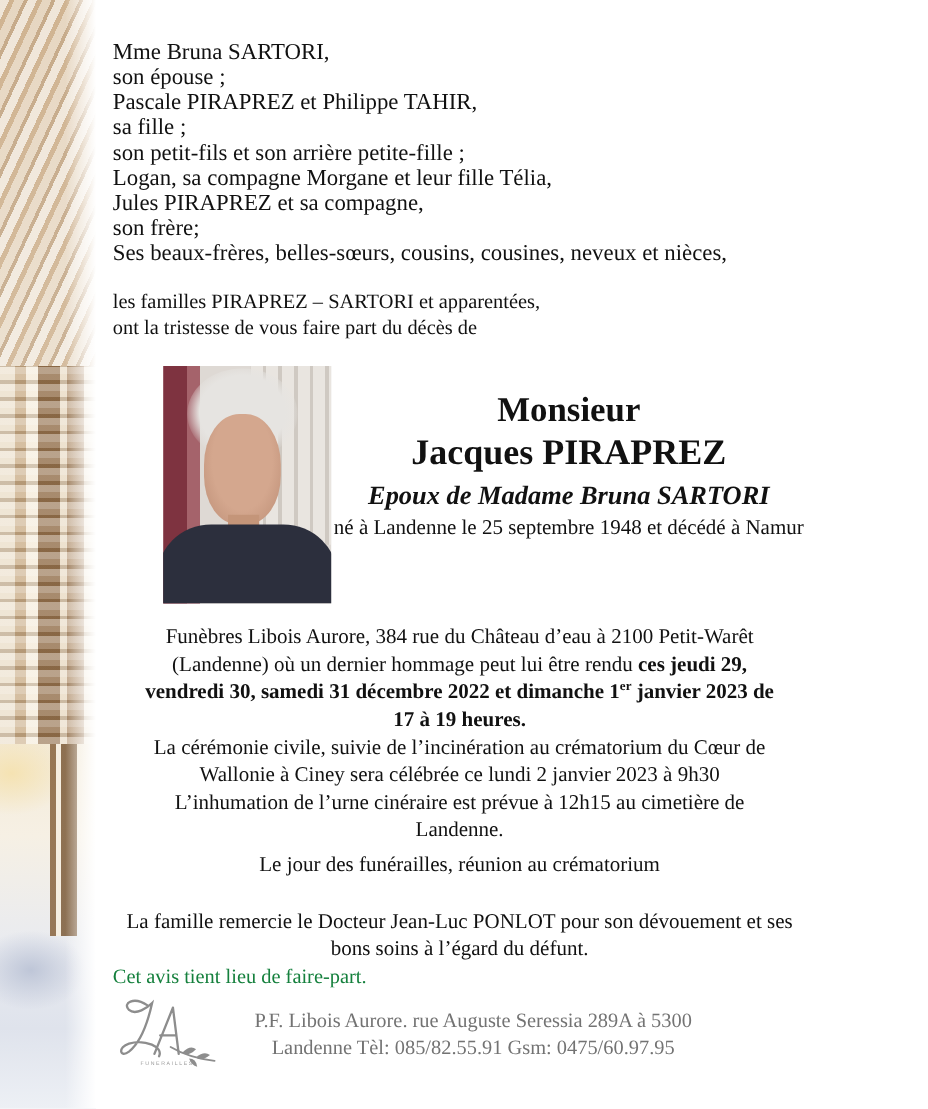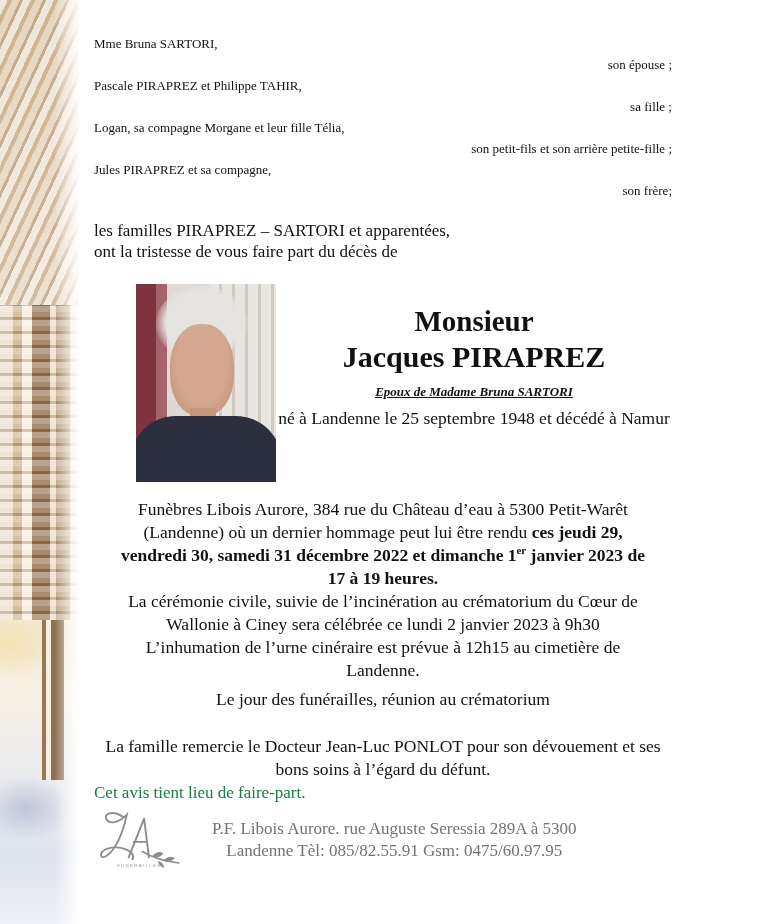--- a/index.html
+++ b/index.html
@@ -59,23 +59,23 @@
     background-size:100% 160px,100% 100%,100% 100%,100% 100%;
   }
   .strip-fade{
     position:absolute;inset:0;
     background:linear-gradient(to right, rgba(255,255,255,0) 68%, #ffffff 100%);
   }
 
   
   .content{position:absolute;left:94px;top:0;width:578px;}
 
-  .family-list{padding-top:33px;font-size:13px;line-height:21px;}
+  .family-list{padding-top:33px;font-size:19px;line-height:21px;}
   .fam{white-space:nowrap;}
-  .fam.right{text-align:right;}
+  .fam.right{text-align:left;}
 
   .intro{margin-top:19px;font-size:17px;line-height:21px;}
 
   .photo-row{margin-top:22px;height:198px;display:flex;padding-left:42px;}
   .photo{
     position:relative;width:140px;height:198px;flex:0 0 140px;
     background:linear-gradient(90deg,#7e3340 0 14%, #a5636b 14% 22%, #ded9d4 22% 100%);
     overflow:hidden;
   }
   .photo-radiator{position:absolute;left:52%;right:0;top:0;height:75%;
@@ -85,21 +85,21 @@
   .photo-face{position:absolute;top:40px;left:34px;width:64px;height:92px;
     border-radius:46% 46% 44% 44%;
     background:radial-gradient(ellipse at 50% 42%, #d4a78e 0 55%, #bb8c74 100%);}
   .photo-neck{position:absolute;top:124px;left:54px;width:26px;height:24px;background:#c49579;}
   .photo-shirt{position:absolute;bottom:0;left:-6px;right:-6px;height:66px;
     background:#2c2f3d;border-radius:46px 46px 0 0;}
 
   .name-block{flex:1;text-align:center;padding-top:20px;}
   .deceased-title{font-size:29px;font-weight:bold;line-height:34px;}
   .deceased-name{font-size:30px;font-weight:bold;line-height:38px;}
-  .spouse-line{font-size:13px;font-weight:bold;font-style:italic;line-height:24px;margin-top:4px;text-decoration:underline;}
+  .spouse-line{font-size:22px;font-weight:bold;font-style:italic;line-height:24px;margin-top:4px;}
   .dates{font-size:17.5px;line-height:22px;}
   .dates.first{margin-top:3px;}
 
   .para{margin:0;text-align:center;font-size:17.5px;line-height:23px;}
   .para .pl{display:block;white-space:nowrap;}
   .para.visitation{margin-top:16px;}
   .para.ceremony{}
   .para.reunion{margin-top:6px;}
   .para.thanks{margin-top:24px;}
   .para b{font-weight:bold;}
@@ -123,24 +123,25 @@
     <div class="strip-fade"></div>
   </div>
 
   <div class="content">
 
     <div class="family-list">
       <div class="fam left">Mme Bruna SARTORI,</div>
       <div class="fam right">son épouse ;</div>
       <div class="fam left">Pascale PIRAPREZ et Philippe TAHIR,</div>
       <div class="fam right">sa fille ;</div>
+      <div class="fam right">son petit-fils et son arrière petite-fille ;</div>
       <div class="fam left">Logan, sa compagne Morgane et leur fille Télia,</div>
-      <div class="fam right">son petit-fils et son arrière petite-fille ;</div>
       <div class="fam left">Jules PIRAPREZ et sa compagne,</div>
       <div class="fam right">son frère;</div>
+      <div class="fam left">Ses beaux-frères, belles-sœurs, cousins, cousines, neveux et nièces,</div>
     </div>
 
     <div class="intro">
       <div>les familles PIRAPREZ – SARTORI et apparentées,</div>
       <div>ont la tristesse de vous faire part du décès de</div>
     </div>
 
     <div class="photo-row">
       <div class="photo">
         <div class="photo-radiator"></div>
@@ -151,21 +152,21 @@
       </div>
       <div class="name-block">
         <div class="deceased-title">Monsieur</div>
         <div class="deceased-name">Jacques PIRAPREZ</div>
         <div class="spouse-line">Epoux de Madame Bruna SARTORI</div>
         <div class="dates first">né à Landenne le 25 septembre 1948 et décédé à Namur</div>
       </div>
     </div>
 
     <p class="para visitation">
-      <span class="pl">Funèbres Libois Aurore, 384 rue du Château d’eau à 5300 Petit-Warêt</span>
+      <span class="pl">Funèbres Libois Aurore, 384 rue du Château d’eau à 2100 Petit-Warêt</span>
       <span class="pl"><span>(Landenne) où un dernier hommage peut lui être rendu </span><b>ces jeudi 29,</b></span>
       <span class="pl"><b><span>vendredi 30, samedi 31 décembre 2022 et dimanche 1</span><sup>er</sup><span> janvier 2023 de</span></b></span>
       <span class="pl"><b>17 à 19 heures.</b></span>
     </p>
 
     <p class="para ceremony">
       <span class="pl">La cérémonie civile, suivie de l’incinération au crématorium du Cœur de</span>
       <span class="pl">Wallonie à Ciney sera célébrée ce lundi 2 janvier 2023 à 9h30</span>
       <span class="pl">L’inhumation de l’urne cinéraire est prévue à 12h15 au cimetière de</span>
       <span class="pl">Landenne.</span>

